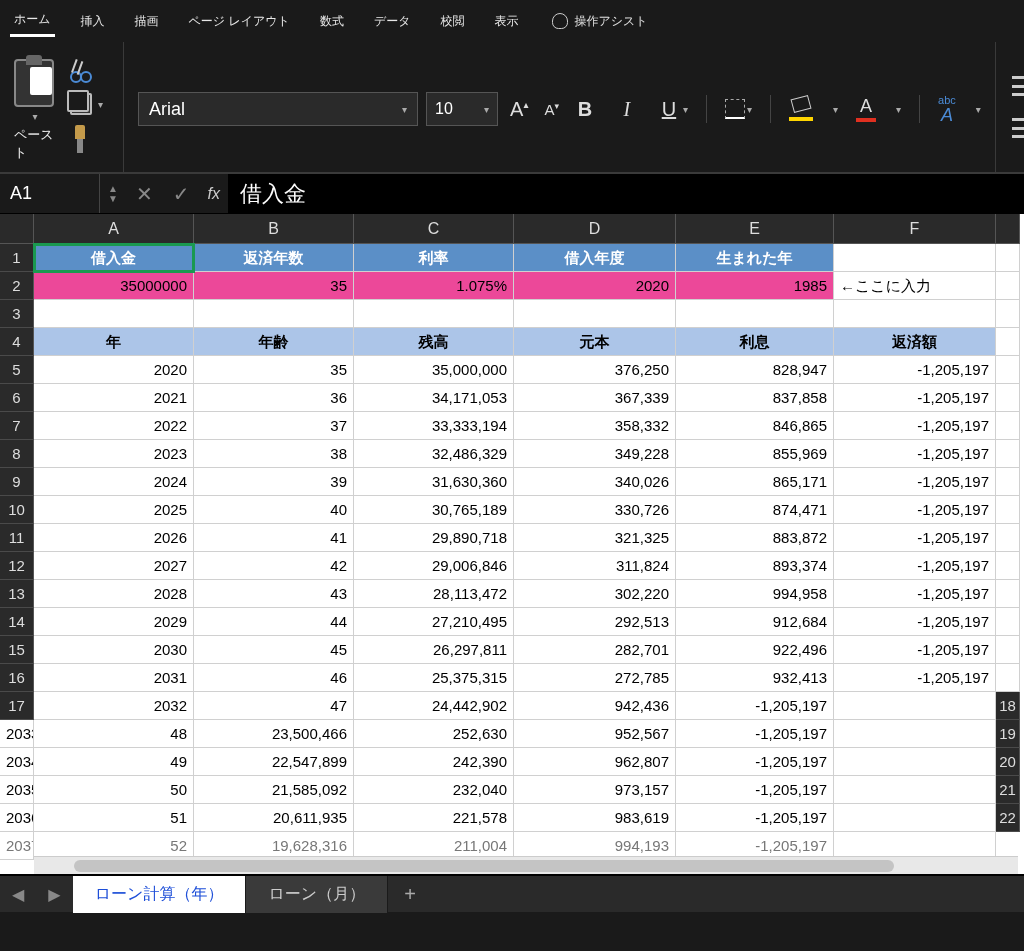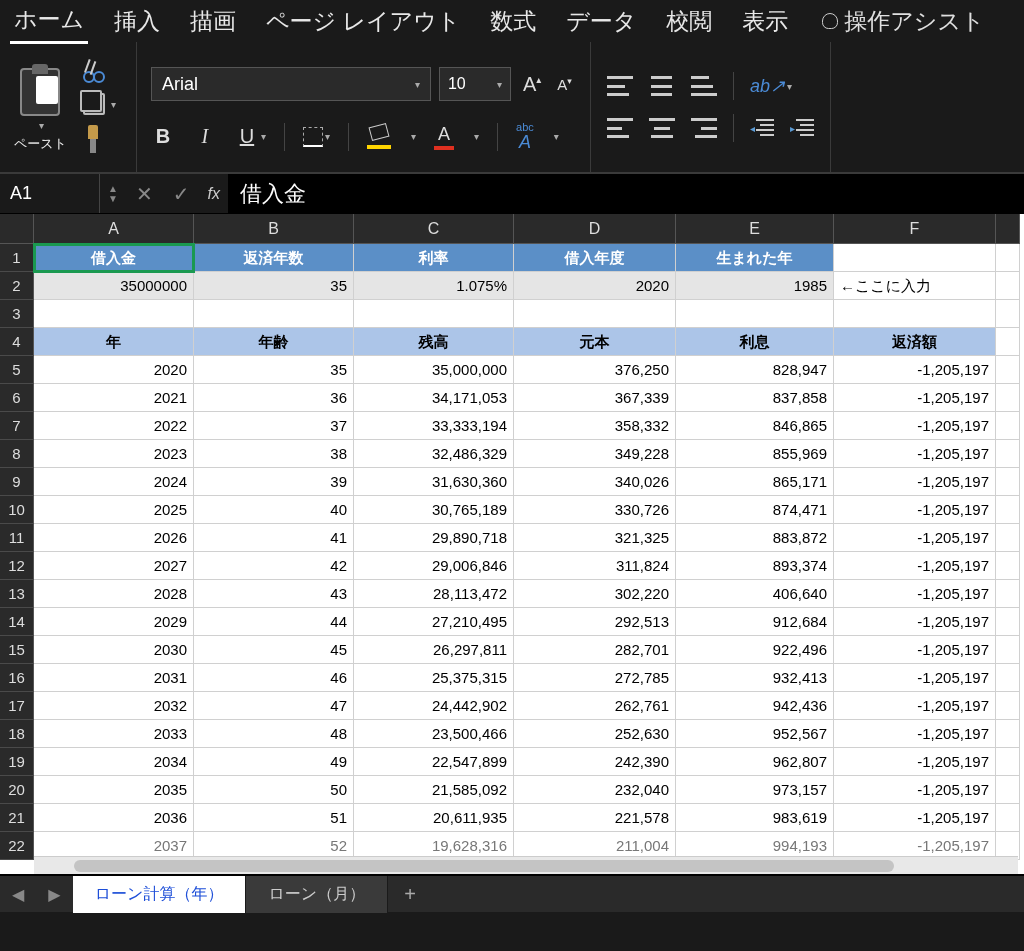--- a/index.html
+++ b/index.html
@@ -1,19 +1,19 @@
 <!DOCTYPE html>
 <html><head>
 <meta charset="utf-8">
 <style>
 * { box-sizing: border-box; margin: 0; padding: 0; }
 body { font-family: -apple-system, "Hiragino Sans", "Meiryo", sans-serif; background: #1a1a1a; color: #e0e0e0; width: 1024px; height: 951px; overflow: hidden; }
 
 
-.ribbon-tabs { display: flex; align-items: center; background: #1a1a1a; height: 42px; padding: 12px 10px; gap: 22px; font-size: 23px; }
+.ribbon-tabs { display: flex; align-items: center; background: #1a1a1a; height: 42px; padding: 12px 10px; gap: 22px; font-size: 12px; }
 .ribbon-tabs .tab { color: #e8e8e8; padding: 6px 4px; cursor: pointer; }
 .ribbon-tabs .tab.active { border-bottom: 3px solid #fff; font-weight: 500; }
 .assist { display: flex; align-items: center; gap: 6px; margin-left: 8px; }
 .lightbulb { width: 16px; height: 16px; border: 1.5px solid #ccc; border-radius: 50% 50% 40% 40%; position: relative; }
 
 
 .ribbon { display: flex; background: #1a1a1a; border-bottom: 2px solid #3a3a3a; height: 132px; }
 .group { display: flex; flex-direction: column; justify-content: center; padding: 6px 14px; border-right: 1px solid #3a3a3a; }
 .group-row { display: flex; align-items: center; gap: 10px; }
 .paste-block { display: flex; flex-direction: column; align-items: center; gap: 4px; padding-top: 6px; }
@@ -26,21 +26,21 @@
 .scissors::before, .scissors::after { content: ''; position: absolute; width: 8px; height: 8px; border: 2px solid #4b8bd6; border-radius: 50%; bottom: 0; }
 .scissors::before { left: 0; }
 .scissors::after { right: 0; }
 .scissors .blades { position: absolute; top: 0; left: 9px; width: 2px; height: 14px; background: #ccc; transform: rotate(20deg); box-shadow: -6px 0 0 #ccc; }
 .copy-icon { width: 22px; height: 22px; border: 2px solid #bbb; border-radius: 2px; position: relative; background: #333; }
 .copy-icon::after { content: ''; position: absolute; left: -5px; top: -5px; width: 18px; height: 18px; border: 2px solid #bbb; background: #1a1a1a; border-radius: 2px; }
 .brush-icon { width: 22px; height: 28px; position: relative; }
 .brush-icon::before { content: ''; position: absolute; top: 0; left: 5px; width: 10px; height: 14px; background: #c49a4a; border-radius: 2px 2px 0 0; }
 .brush-icon::after { content: ''; position: absolute; bottom: 0; left: 7px; width: 6px; height: 14px; background: #888; }
 
-.font-group { flex-direction: column; gap: 21px; padding-top: 10px; }
+.font-group { flex-direction: row; gap: 10px; padding-top: 10px; }
 .font-top { display: flex; gap: 8px; align-items: center; }
 .font-select { background: #2a2a2a; border: 1px solid #555; color: #fff; font-size: 18px; padding: 4px 10px; width: 280px; height: 34px; display:flex; align-items:center; justify-content:space-between; }
 .size-select { background: #2a2a2a; border: 1px solid #555; color: #fff; font-size: 16px; padding: 4px 8px; width: 72px; height: 34px; display:flex; align-items:center; justify-content:space-between; }
 .font-size-btn { font-size: 20px; color: #ddd; padding: 2px 4px; }
 .font-size-btn.small { font-size: 15px; }
 .font-bottom { display: flex; gap: 18px; align-items: center; }
 .fmt-btn { font-size: 20px; color: #ddd; width: 24px; text-align: center; cursor: pointer; }
 .fmt-btn.bold { font-weight: 700; }
 .fmt-btn.italic { font-style: italic; font-family: serif; }
 .fmt-btn.underline { text-decoration: underline; }
@@ -87,21 +87,21 @@
 .grid-wrap { background: #fff; color: #000; height: 660px; overflow: hidden; position: relative; }
 .grid { display: grid; grid-template-columns: 34px 160px 160px 160px 162px 158px 162px 24px; font-size: 15px; }
 .corner { background: #2a2a2a; border-right: 1px solid #555; border-bottom: 1px solid #555; height: 30px; }
 .col-h { background: #2a2a2a; color: #ddd; text-align: center; border-right: 1px solid #555; border-bottom: 1px solid #555; height: 30px; line-height: 30px; font-size: 16px; }
 .row-h { background: #2a2a2a; color: #ddd; text-align: center; border-right: 1px solid #555; border-bottom: 1px solid #4a4a4a; height: 28px; line-height: 28px; font-size: 15px; }
 .cell { border-right: 1px solid #d0d0d0; border-bottom: 1px solid #d0d0d0; height: 28px; line-height: 28px; padding: 0 6px; background: #fff; overflow: hidden; white-space: nowrap; }
 .cell.ar { text-align: right; }
 .cell.ac { text-align: center; }
 .hdr-blue { background: #5b8fc7; color: #fff; font-weight: 600; text-align: center; }
 .hdr-lt { background: #acc5e8; color: #000; font-weight: 600; text-align: center; }
-.input-row { background: #e5e5e5; }
+.input-row { background: #ec4899; }
 .selected { outline: 3px solid #1a9950; outline-offset: -2px; position: relative; z-index: 2; }
 .row22 { color: #777; }
 
 .scrollbar-h { position: absolute; left: 34px; right: 6px; bottom: 0; height: 18px; background: #e8e8e8; border-top: 1px solid #ccc; }
 .scrollbar-h .thumb { position: absolute; left: 40px; width: 820px; height: 12px; top: 3px; background: #c4c4c4; border-radius: 6px; }
 
 
 .sheet-tabs { display: flex; align-items: center; background: #2a2a2a; height: 38px; border-top: 2px solid #000; }
 .nav-arrow { color: #888; padding: 0 12px; font-size: 16px; cursor: pointer; }
 .sheet-tab { background: #3a3a3a; color: #ccc; padding: 8px 22px; font-size: 16px; border-right: 1px solid #1a1a1a; cursor: pointer; }
@@ -366,21 +366,21 @@
       <div class="cell ar  ">29,006,846</div>
       <div class="cell ar  ">311,824</div>
       <div class="cell ar  ">893,374</div>
       <div class="cell ar  ">-1,205,197</div>
       <div class="cell  "></div>
       <div class="row-h ">13</div>
       <div class="cell ar  ">2028</div>
       <div class="cell ar  ">43</div>
       <div class="cell ar  ">28,113,472</div>
       <div class="cell ar  ">302,220</div>
-      <div class="cell ar  ">406,640</div>
+      <div class="cell ar  ">994,958</div>
       <div class="cell ar  ">-1,205,197</div>
       <div class="cell  "></div>
       <div class="row-h ">14</div>
       <div class="cell ar  ">2029</div>
       <div class="cell ar  ">44</div>
       <div class="cell ar  ">27,210,495</div>
       <div class="cell ar  ">292,513</div>
       <div class="cell ar  ">912,684</div>
       <div class="cell ar  ">-1,205,197</div>
       <div class="cell  "></div>
@@ -397,21 +397,20 @@
       <div class="cell ar  ">46</div>
       <div class="cell ar  ">25,375,315</div>
       <div class="cell ar  ">272,785</div>
       <div class="cell ar  ">932,413</div>
       <div class="cell ar  ">-1,205,197</div>
       <div class="cell  "></div>
       <div class="row-h ">17</div>
       <div class="cell ar  ">2032</div>
       <div class="cell ar  ">47</div>
       <div class="cell ar  ">24,442,902</div>
-      <div class="cell ar  ">262,761</div>
       <div class="cell ar  ">942,436</div>
       <div class="cell ar  ">-1,205,197</div>
       <div class="cell  "></div>
       <div class="row-h ">18</div>
       <div class="cell ar  ">2033</div>
       <div class="cell ar  ">48</div>
       <div class="cell ar  ">23,500,466</div>
       <div class="cell ar  ">252,630</div>
       <div class="cell ar  ">952,567</div>
       <div class="cell ar  ">-1,205,197</div>

